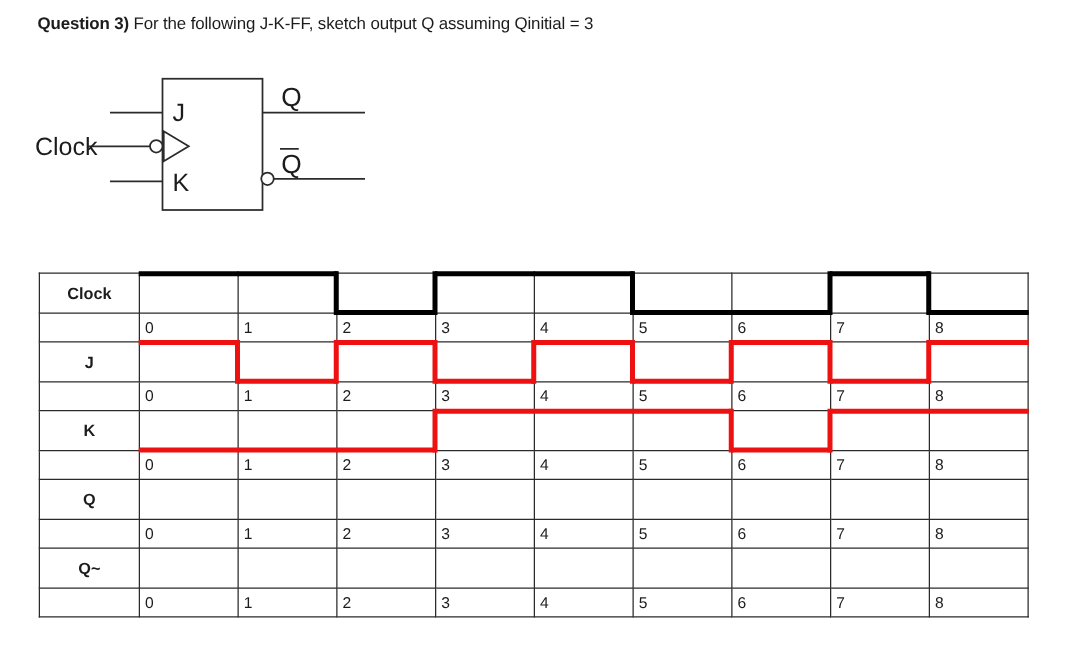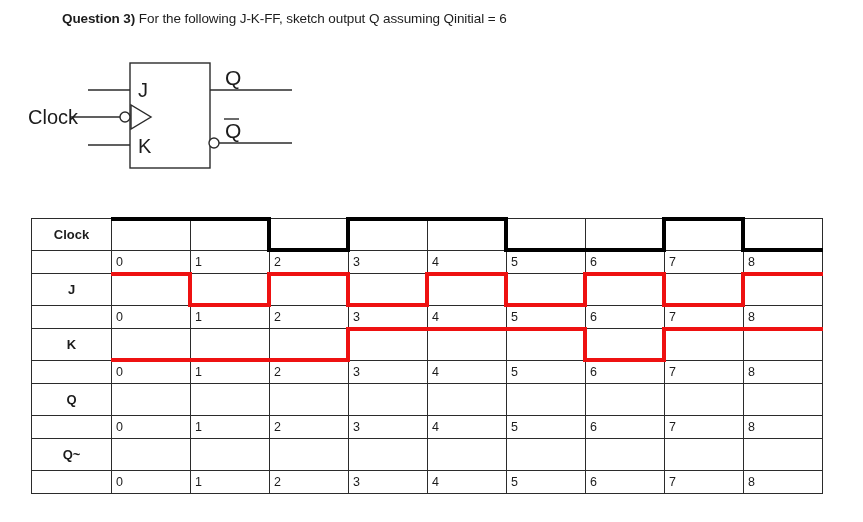--- a/index.html
+++ b/index.html
@@ -19,21 +19,21 @@
   
   #question-line {
     position: absolute;
     left: 30px;
     top: 11px;
     font-size: 13.5px;
     letter-spacing: -0.1px;
     white-space: nowrap;
     color: #1c1c1c;
   }
-  #question-line .q-strong { font-weight: bold; margin-left: 32px; }
+  #question-line .q-strong { font-weight: bold; }
 
   
   #ff-schematic {
     position: absolute;
     left: 20px;
     top: 55px;
     width: 320px;
     height: 130px;
   }
   #ff-schematic svg { display: block; }
@@ -95,21 +95,21 @@
     border-left-style: solid;
   }
   .edge.right { right: -2px; }
 
   .clk .seg, .clk .edge { border-color: #000000; }
   .red .seg, .red .edge { border-color: #ee1111; }
 </style>
 </head>
 <body>
 
-<div id="question-line"><span class="q-strong">Question 3)</span><span> For the following J-K-FF, sketch output Q assuming Qinitial = 6</span></div>
+<div id="question-line"><span class="q-strong">Question 3)</span><span> For the following J-K-FF, sketch output Q assuming Qinitial = 3</span></div>
 
 <div id="ff-schematic">
   <svg width="320" height="130" viewBox="0 0 320 130" xmlns="http://www.w3.org/2000/svg">
 
     <rect x="110" y="8" width="80" height="105" fill="none" stroke="#2b2b2b" stroke-width="1.4"></rect>
 
     <line x1="68" y1="35" x2="110" y2="35" stroke="#2b2b2b" stroke-width="1.4"></line>
 
     <line x1="68" y1="90" x2="110" y2="90" stroke="#2b2b2b" stroke-width="1.4"></line>
 

